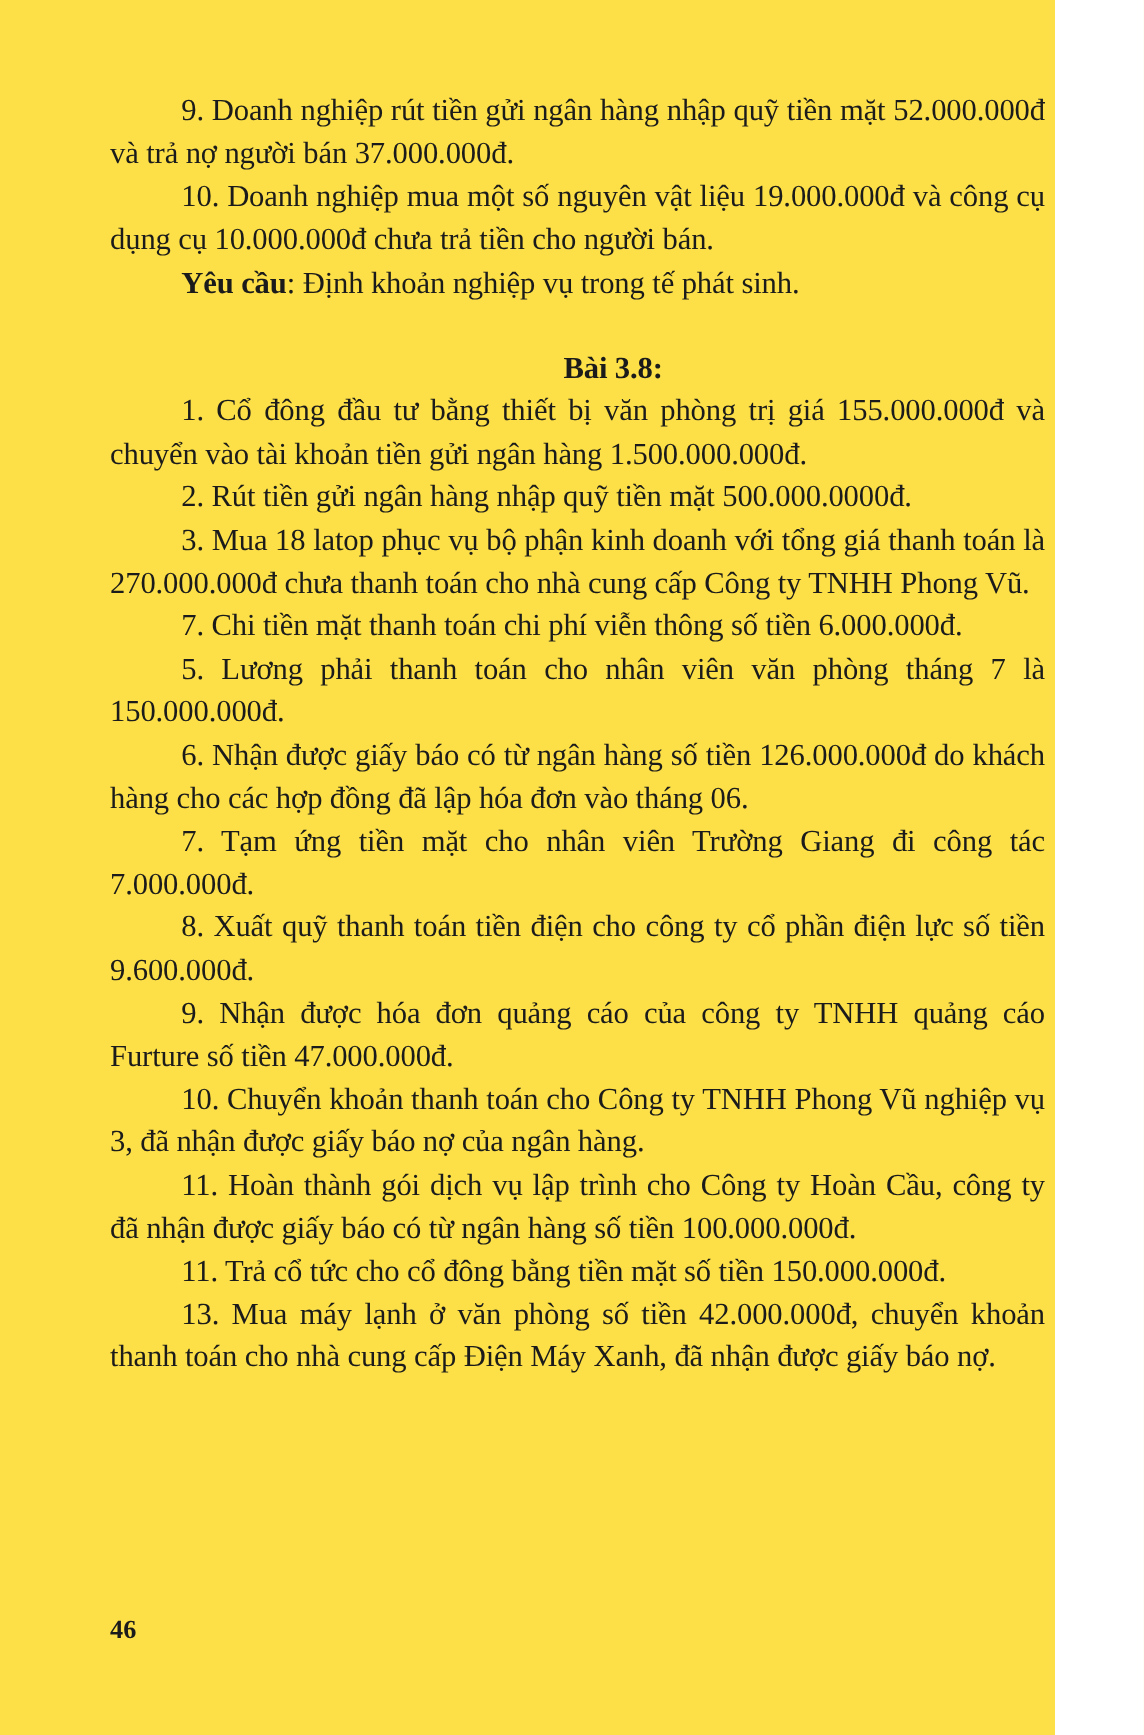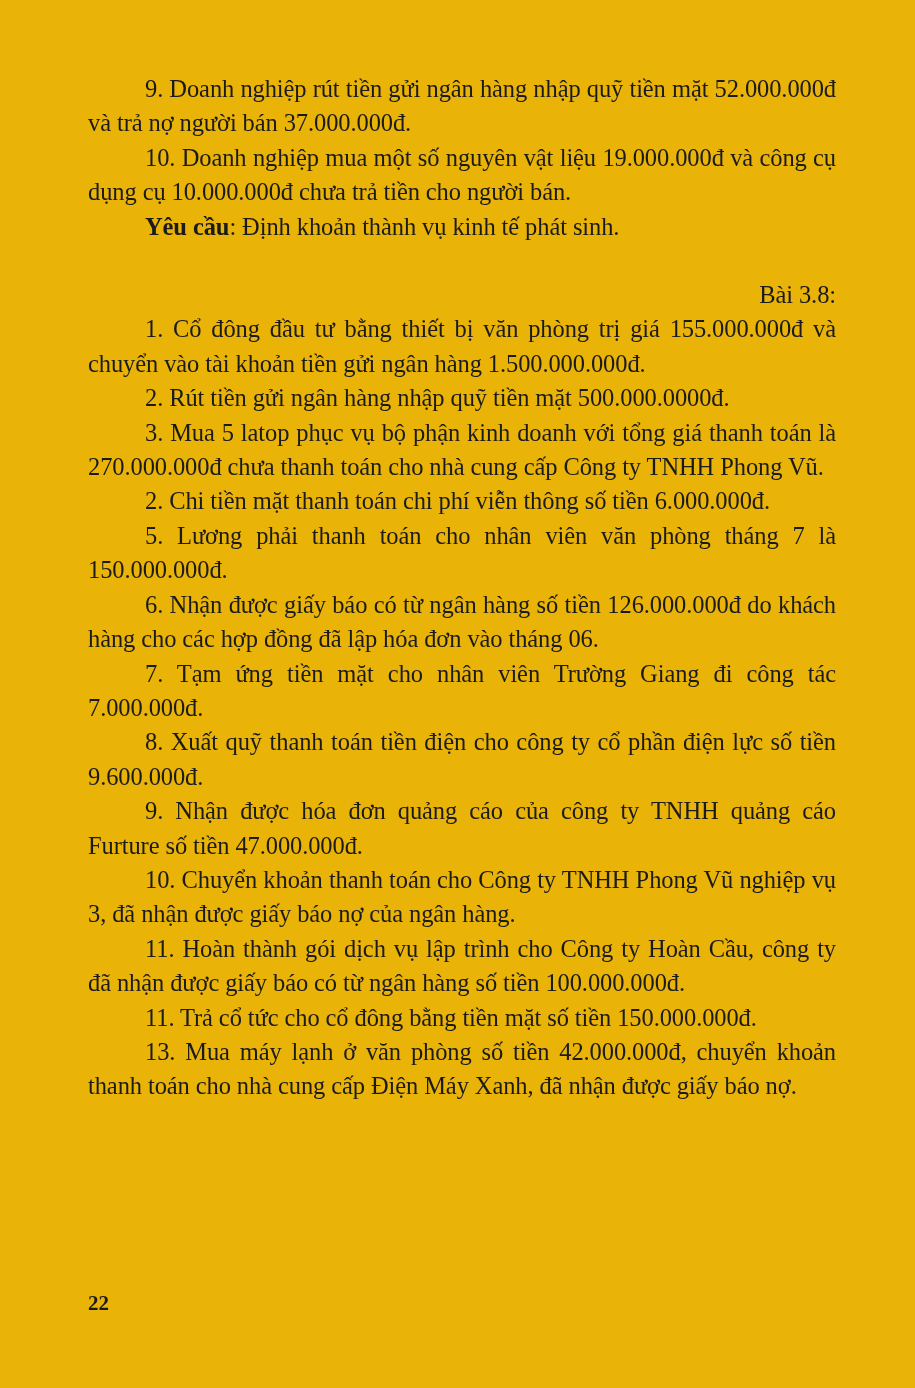--- a/index.html
+++ b/index.html
@@ -2,23 +2,23 @@
 <html><head>
 <meta charset="utf-8">
 <style>
   html, body {
     margin: 0;
     padding: 0;
     background: #ffffff;
   }
   .page {
     position: relative;
-    width: 915px;
+    width: 844px;
     height: 1388px;
-    background: #eab308;
+    background: #fde047;
     overflow: hidden;
     font-family: "Liberation Serif", "DejaVu Serif", serif;
     color: #1b1b1b;
   }
   .text-block {
     position: absolute;
     left: 88px;
     top: 72px;
     width: 748px;
     font-size: 24.5px;
@@ -27,50 +27,50 @@
     letter-spacing: -0.1px;
   }
   .text-block p {
     margin: 0;
     text-indent: 57px;
   }
   p.requirement b {
     font-weight: bold;
   }
   p.heading {
-    font-weight: normal;
+    font-weight: bold;
     margin-top: 34px !important;
-    text-align: right;
+    text-align: center;
   }
   .page-number {
     position: absolute;
     left: 88px;
     top: 1291px;
     font-size: 21px;
     font-weight: bold;
     color: #1b1b1b;
   }
 </style>
 </head>
 <body>
 
 <div class="page">
   <div class="text-block">
     <p>9. Doanh nghiệp rút tiền gửi ngân hàng nhập quỹ tiền mặt 52.000.000đ và trả nợ người bán 37.000.000đ.</p>
     <p>10. Doanh nghiệp mua một số nguyên vật liệu 19.000.000đ và công cụ dụng cụ 10.000.000đ chưa trả tiền cho người bán.</p>
-    <p class="requirement"><b>Yêu cầu</b><span>: Định khoản thành vụ kinh tế phát sinh.</span></p>
+    <p class="requirement"><b>Yêu cầu</b><span>: Định khoản nghiệp vụ trong tế phát sinh.</span></p>
     <p class="heading">Bài 3.8:</p>
     <p>1. Cổ đông đầu tư bằng thiết bị văn phòng trị giá 155.000.000đ và chuyển vào tài khoản tiền gửi ngân hàng 1.500.000.000đ.</p>
     <p>2. Rút tiền gửi ngân hàng nhập quỹ tiền mặt 500.000.0000đ.</p>
-    <p>3. Mua 5 latop phục vụ bộ phận kinh doanh với tổng giá thanh toán là 270.000.000đ chưa thanh toán cho nhà cung cấp Công ty TNHH Phong Vũ.</p>
-    <p>2. Chi tiền mặt thanh toán chi phí viễn thông số tiền 6.000.000đ.</p>
+    <p>3. Mua 18 latop phục vụ bộ phận kinh doanh với tổng giá thanh toán là 270.000.000đ chưa thanh toán cho nhà cung cấp Công ty TNHH Phong Vũ.</p>
+    <p>7. Chi tiền mặt thanh toán chi phí viễn thông số tiền 6.000.000đ.</p>
     <p>5. Lương phải thanh toán cho nhân viên văn phòng tháng 7 là 150.000.000đ.</p>
     <p>6. Nhận được giấy báo có từ ngân hàng số tiền 126.000.000đ do khách hàng cho các hợp đồng đã lập hóa đơn vào tháng 06.</p>
     <p>7. Tạm ứng tiền mặt cho nhân viên Trường Giang đi công tác 7.000.000đ.</p>
     <p>8. Xuất quỹ thanh toán tiền điện cho công ty cổ phần điện lực số tiền 9.600.000đ.</p>
     <p>9. Nhận được hóa đơn quảng cáo của công ty TNHH quảng cáo Furture số tiền 47.000.000đ.</p>
     <p>10. Chuyển khoản thanh toán cho Công ty TNHH Phong Vũ nghiệp vụ 3, đã nhận được giấy báo nợ của ngân hàng.</p>
     <p>11. Hoàn thành gói dịch vụ lập trình cho Công ty Hoàn Cầu, công ty đã nhận được giấy báo có từ ngân hàng số tiền 100.000.000đ.</p>
     <p>11. Trả cổ tức cho cổ đông bằng tiền mặt số tiền 150.000.000đ.</p>
     <p>13. Mua máy lạnh ở văn phòng số tiền 42.000.000đ, chuyển khoản thanh toán cho nhà cung cấp Điện Máy Xanh, đã nhận được giấy báo nợ.</p>
   </div>
-  <div class="page-number">22</div>
+  <div class="page-number">46</div>
 </div>
 
 </body></html>

